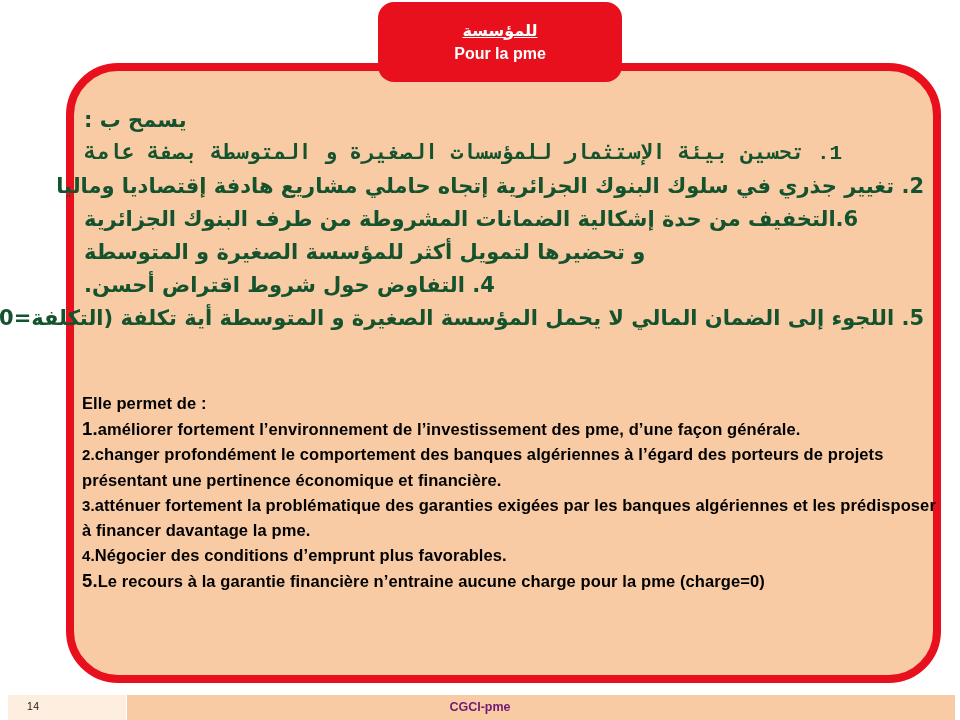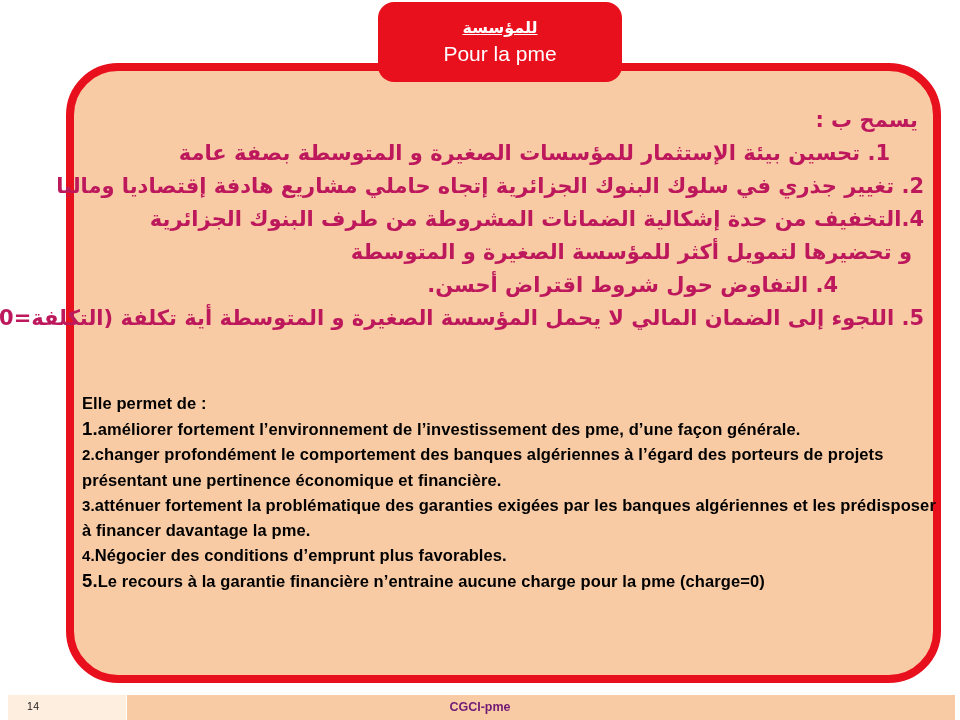--- a/index.html
+++ b/index.html
@@ -29,38 +29,38 @@
     width:244px;height:80px;
     background:#e9101d;
     border-radius:16px;
     z-index:3;
     display:flex;flex-direction:column;
     align-items:center;justify-content:center;
     gap:7px;
     color:#fff;text-align:center;
   }
   .badge .ar{font-family:"DejaVu Sans", sans-serif;font-size:16px;font-weight:700;line-height:1;text-decoration:underline;}
-  .badge .fr{font-size:21px;font-weight:400;line-height:1;}
+  .badge .fr{font-size:16px;font-weight:700;line-height:1;}
   
   .arabic{
     position:absolute;
     left:84px;top:104px;
     width:840px;
     direction:rtl;
-    text-align:right;
+    text-align:left;
     font-family:"DejaVu Sans", sans-serif;
     font-weight:700;
     font-size:21px;
     line-height:33px;
     z-index:2;
-    color:#be185d;
+    color:#14532d;
   }
   .ar-line{white-space:nowrap;}
   .ar-intro{margin-left:0;padding-left:0;margin-right:6px;}
-  .ar-l0{margin-right:34px;}
+  .ar-l0{margin-right:34px;font-family:Liberation Mono, monospace;}
   .ar-l3{margin-right:12px;}
   .ar-l4{margin-right:86px;}
   
   .french{
     position:absolute;
     left:82px;top:391px;
     width:858px;
     font-size:16.5px;
     line-height:25.2px;
     font-weight:600;
@@ -105,21 +105,21 @@
 
   <div class="badge">
     <div class="ar">للمؤسسة</div>
     <div class="fr">Pour la pme</div>
   </div>
 
   <div class="arabic" dir="rtl">
     <div class="ar-line ar-intro">يسمح ب :</div>
     <div class="ar-line ar-l0">1. تحسين بيئة الإستثمار للمؤسسات الصغيرة و المتوسطة بصفة عامة</div>
     <div class="ar-line ar-l1">2. تغيير جذري في سلوك البنوك الجزائرية إتجاه حاملي مشاريع هادفة إقتصاديا وماليا</div>
-    <div class="ar-line ar-l2">4.التخفيف من حدة إشكالية الضمانات المشروطة من طرف البنوك الجزائرية</div>
+    <div class="ar-line ar-l2">6.التخفيف من حدة إشكالية الضمانات المشروطة من طرف البنوك الجزائرية</div>
     <div class="ar-line ar-l3">و تحضيرها لتمويل أكثر للمؤسسة الصغيرة و المتوسطة</div>
     <div class="ar-line ar-l4">4. التفاوض حول شروط اقتراض أحسن.</div>
     <div class="ar-line ar-l5">5. اللجوء إلى الضمان المالي لا يحمل المؤسسة الصغيرة و المتوسطة أية تكلفة (التكلفة=0)</div>
   </div>
 
   <div class="french">
     <div class="fr-line">Elle permet de :</div>
     <div class="fr-line">
       <span class="fr-num big">1.</span><span>améliorer fortement l’environnement de l’investissement des pme, d’une façon générale.</span>
     </div>

